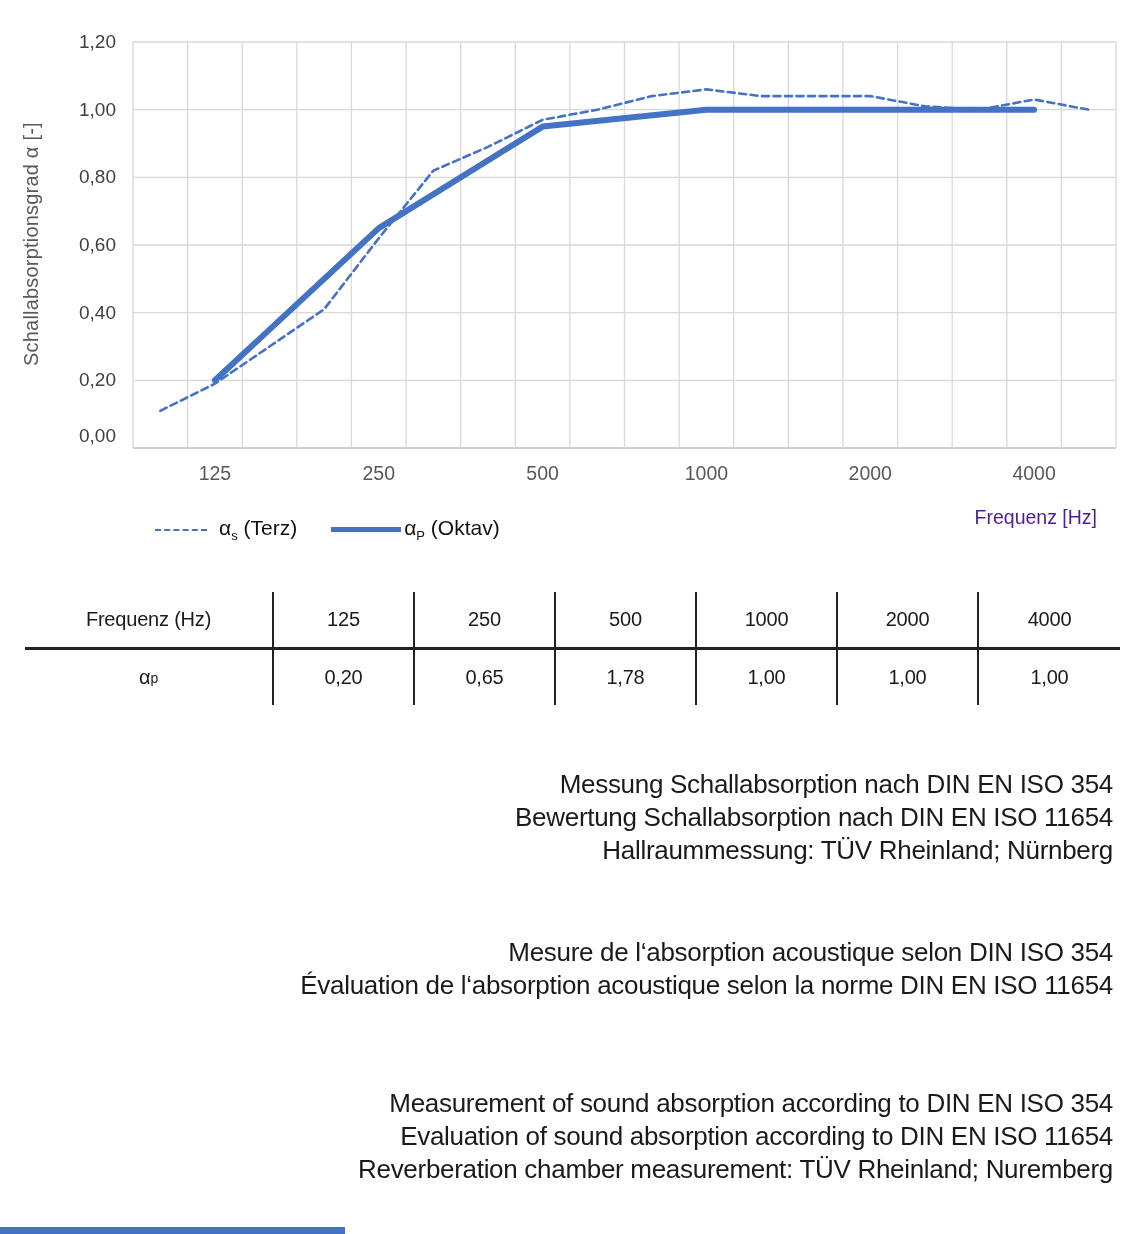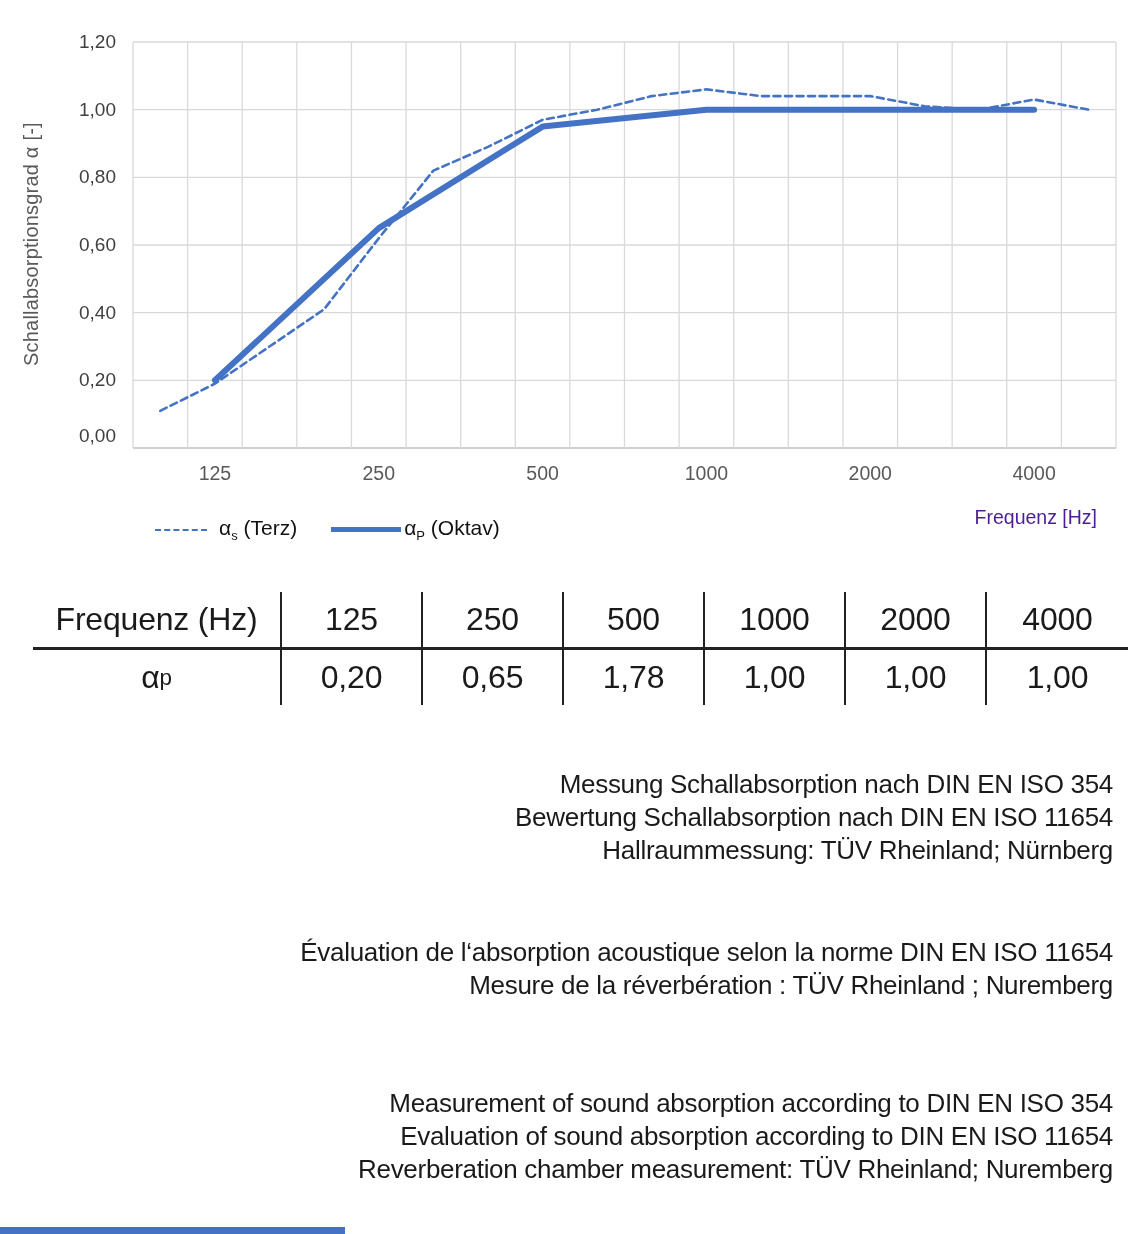--- a/index.html
+++ b/index.html
@@ -29,21 +29,21 @@
   }
   .legend-row{
     position:absolute;left:155px;top:516px;display:flex;align-items:center;gap:34px;
     font-size:21px;color:#111;
   }
   .legend-item{display:flex;align-items:center;}
   .dash-sample{width:52px;height:0;border-top:2.5px dashed #4472C4;margin-right:12px;}
   .solid-sample{width:70px;height:5.5px;background:#4472C4;margin-right:3px;}
   .legend-label sub,.row-label sub{font-size:0.62em;}
   
-  .freq-table{position:absolute;left:33px;top:592px;width:1095px;font-size:32px;letter-spacing:-0.2px;}
+  .freq-table{position:absolute;left:25px;top:592px;width:1095px;font-size:20px;letter-spacing:-0.2px;}
   .trow{display:grid;grid-template-columns:249px repeat(6,1fr);}
   .trow .cell{
     display:flex;align-items:center;justify-content:center;
     height:55px;border-right:2px solid #222;
   }
   .trow .cell:last-child{border-right:none;}
   .trule{height:3px;background:#222;width:100%;}
   .row-label sub{font-size:0.7em;}
   
   .note{
@@ -145,22 +145,22 @@
   </div>
 </div>
 
 <div class="note note-german">
   <div>Messung Schallabsorption nach DIN EN ISO 354</div>
   <div>Bewertung Schallabsorption nach DIN EN ISO 11654</div>
   <div>Hallraummessung: TÜV Rheinland; Nürnberg</div>
 </div>
 
 <div class="note note-french">
+  <div>Mesure de l‘absorption acoustique selon DIN ISO 354</div>
   <div>Évaluation de l‘absorption acoustique selon la norme DIN EN ISO 11654</div>
-  <div>Mesure de la réverbération : TÜV Rheinland ; Nuremberg</div>
 </div>
 
 <div class="note note-english">
   <div>Measurement of sound absorption according to DIN EN ISO 354</div>
   <div>Evaluation of sound absorption according to DIN EN ISO 11654</div>
   <div>Reverberation chamber measurement: TÜV Rheinland; Nuremberg</div>
 </div>
 
 <div class="accent-bar"></div>
 

